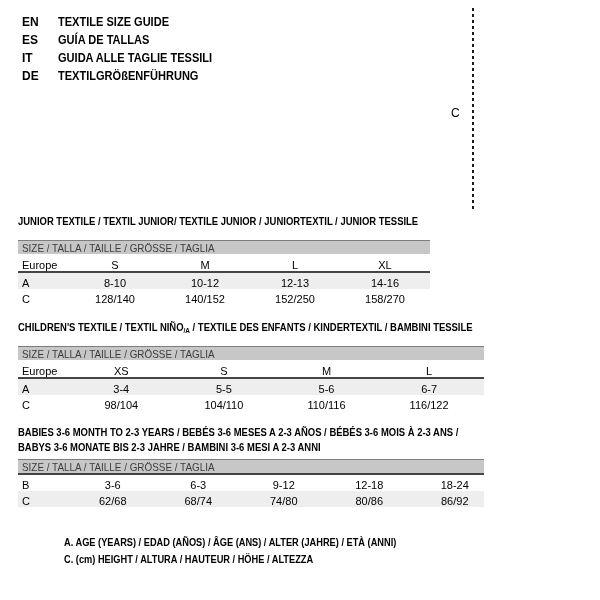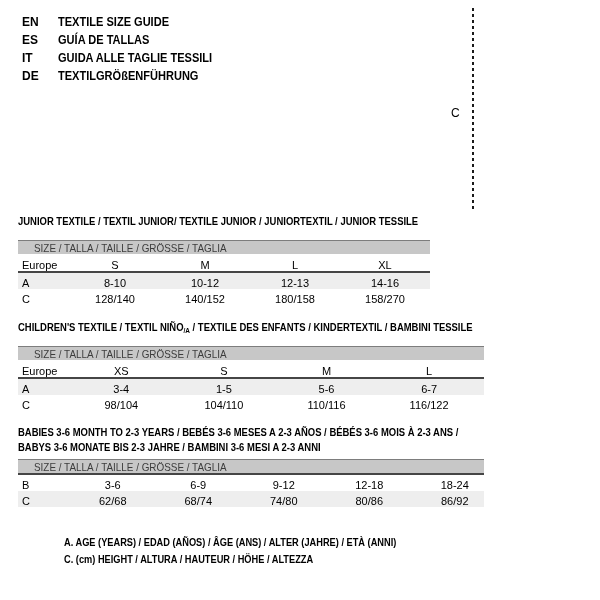--- a/index.html
+++ b/index.html
@@ -29,21 +29,21 @@
     position: absolute; left: 18px; font-size: 11px; font-weight: bold;
     white-space: nowrap; line-height: 15px;
     transform: scaleX(0.86); transform-origin: 0 0;
   }
   .hsub { font-size: 7.5px; position: relative; top: 2px; }
 
   
   .size-table { position: absolute; left: 18px; }
   .size-bar {
     height: 14px; background: #c7c7c7; border-top: 1px solid #7d7d7d;
-    display: flex; align-items: center; padding-left: 16px;
+    display: flex; align-items: center; padding-left: 4px;
     font-size: 11px; color: #3c3c3c;
   }
   .size-bar span { display: inline-block; white-space: nowrap; transform: scaleX(0.9); transform-origin: 0 50%; }
   .t-row { display: flex; align-items: flex-end; height: 16px; font-size: 11px; }
   .t-row.hdr { height: 17px; }
   .t-row.alt { background: #eeeeee; }
   .t-label { width: 52px; padding-left: 4px; }
   .t-cell { flex: 1; text-align: center; }
   .t-divider { height: 2px; background: #454545; }
 
@@ -113,21 +113,21 @@
       <span class="t-label">A</span>
       <span class="t-cell">8-10</span>
       <span class="t-cell">10-12</span>
       <span class="t-cell">12-13</span>
       <span class="t-cell">14-16</span>
     </div>
     <div class="t-row">
       <span class="t-label">C</span>
       <span class="t-cell">128/140</span>
       <span class="t-cell">140/152</span>
-      <span class="t-cell">180/158</span>
+      <span class="t-cell">152/250</span>
       <span class="t-cell">158/270</span>
     </div>
   </div>
 
   <div class="section-heading" style="top:320px">
     <span>CHILDREN'S TEXTILE / TEXTIL NIÑO</span><span class="hsub">/A</span><span> / TEXTILE DES ENFANTS / KINDERTEXTIL / BAMBINI TESSILE</span>
   </div>
   <div class="size-table" style="top:346px; width:565px;">
     <div class="size-bar">
       <span>SIZE / TALLA / TAILLE / GRÖSSE / TAGLIA</span>
@@ -137,21 +137,21 @@
       <span class="t-cell">XS</span>
       <span class="t-cell">S</span>
       <span class="t-cell">M</span>
       <span class="t-cell">L</span>
       <span class="t-cell">XL</span>
     </div>
     <div class="t-divider"></div>
     <div class="t-row alt">
       <span class="t-label">A</span>
       <span class="t-cell">3-4</span>
-      <span class="t-cell">1-5</span>
+      <span class="t-cell">5-5</span>
       <span class="t-cell">5-6</span>
       <span class="t-cell">6-7</span>
       <span class="t-cell">7-8</span>
     </div>
     <div class="t-row">
       <span class="t-label">C</span>
       <span class="t-cell">98/104</span>
       <span class="t-cell">104/110</span>
       <span class="t-cell">110/116</span>
       <span class="t-cell">116/122</span>
@@ -164,21 +164,21 @@
     <div>BABYS 3-6 MONATE BIS 2-3 JAHRE / BAMBINI 3-6 MESI A 2-3 ANNI</div>
   </div>
   <div class="size-table" style="top:459px; width:565px;">
     <div class="size-bar">
       <span>SIZE / TALLA / TAILLE / GRÖSSE / TAGLIA</span>
     </div>
     <div class="t-divider"></div>
     <div class="t-row">
       <span class="t-label">B</span>
       <span class="t-cell">3-6</span>
-      <span class="t-cell">6-9</span>
+      <span class="t-cell">6-3</span>
       <span class="t-cell">9-12</span>
       <span class="t-cell">12-18</span>
       <span class="t-cell">18-24</span>
       <span class="t-cell">24-36</span>
     </div>
     <div class="t-row alt">
       <span class="t-label">C</span>
       <span class="t-cell">62/68</span>
       <span class="t-cell">68/74</span>
       <span class="t-cell">74/80</span>

